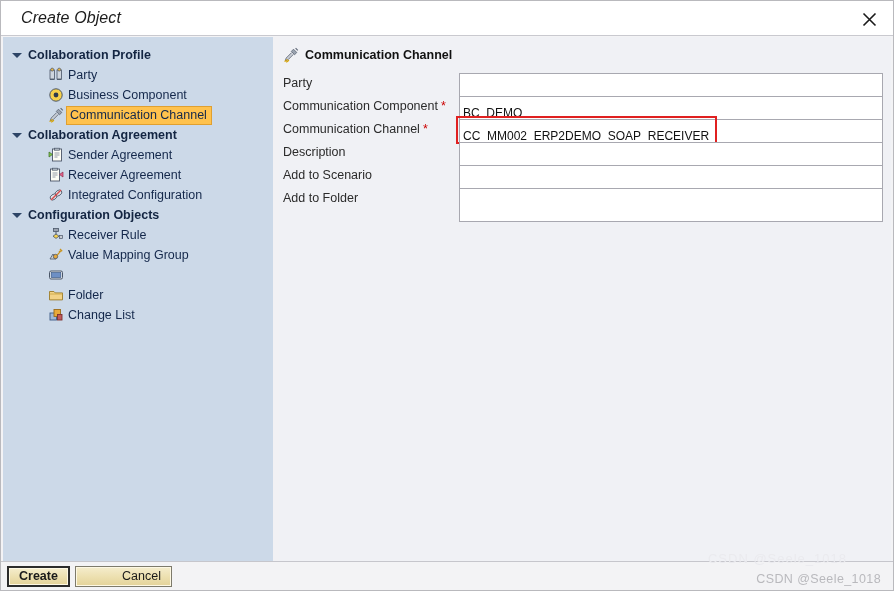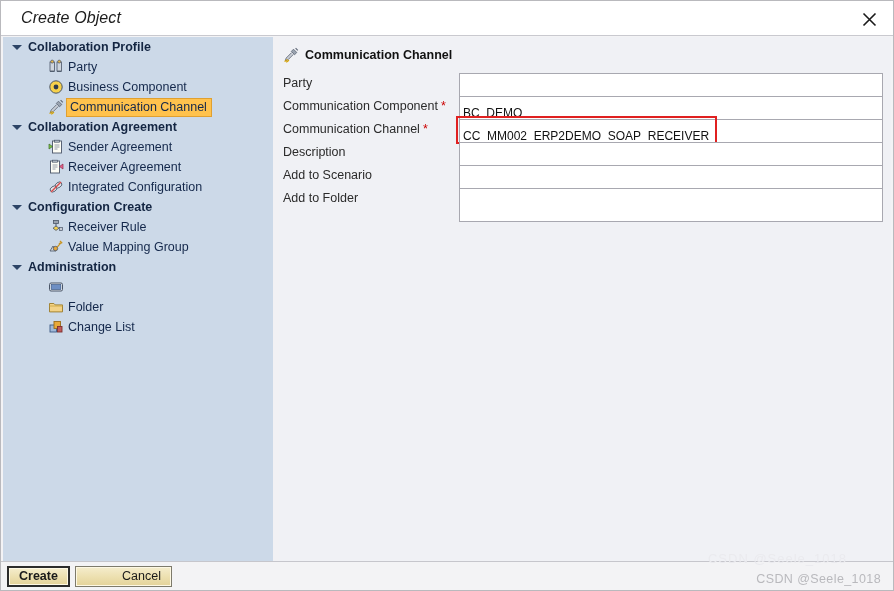--- a/index.html
+++ b/index.html
@@ -67,20 +67,21 @@
   }
   .splitter {
     position: absolute;
     left: 272px;
     top: 36px;
     width: 6px;
     height: 526px;
     background: #f1f1f4;
   }
   .tree {
+    padding-top: 8px;
     text-align: center;
   }
   .tree-node {
     display: flex;
     align-items: center;
     height: 20px;
     padding-left: 8px;
     font-size: 12.5px;
     color: #14284b;
     white-space: nowrap;
@@ -337,21 +338,21 @@
             <svg width="16" height="16" viewBox="0 0 16 16">
               <ellipse cx="5.5" cy="10" rx="3.6" ry="2.6" fill="#dfe4ea" stroke="#4a5668" stroke-width=".8" transform="rotate(-35 5.5 10)"></ellipse>
               <ellipse cx="10.5" cy="6" rx="3.6" ry="2.6" fill="#dfe4ea" stroke="#4a5668" stroke-width=".8" transform="rotate(-35 10.5 6)"></ellipse>
               <path d="M3 13 L13 3" stroke="#d84a4a" stroke-width="1.5"></path>
             </svg>
           </span>
           <span class="node-label">Integrated Configuration</span>
         </div>
         <div class="tree-node group">
           <span class="arrow"></span>
-          <span class="node-label">Configuration Create</span>
+          <span class="node-label">Configuration Objects</span>
         </div>
         <div class="tree-node child">
           <span class="ticon">
             <svg width="16" height="16" viewBox="0 0 16 16">
               <rect x="5.5" y="1.5" width="5" height="3" fill="#9aa3b0" stroke="#4a5668" stroke-width=".8"></rect>
               <path d="M8 4.5 v3" stroke="#4a5668" stroke-width="1"></path>
               <path d="M8 7 l3 2.2 -3 2.2 -3 -2.2 Z" fill="#f6d14b" stroke="#4a5668" stroke-width=".8"></path>
               <rect x="11.5" y="8.5" width="3" height="3" fill="#c7ccd4" stroke="#4a5668" stroke-width=".7"></rect>
             </svg>
           </span>
@@ -359,24 +360,20 @@
         </div>
         <div class="tree-node child">
           <span class="ticon">
             <svg width="16" height="16" viewBox="0 0 16 16">
               <path d="M2 12 l3-5 3 5 z" fill="#cfd6de" stroke="#4a5668" stroke-width=".8"></path>
               <circle cx="7.5" cy="9.5" r="2.2" fill="#e8a93a" stroke="#4a5668" stroke-width=".8"></circle>
               <path d="M9.2 8.2 L13.5 3.2 M12 2 l2.2 2.2 M11 4 l1.3 1.3" stroke="#c9941f" stroke-width="1.3" fill="none"></path>
             </svg>
           </span>
           <span class="node-label">Value Mapping Group</span>
-        </div>
-        <div class="tree-node group">
-          <span class="arrow"></span>
-          <span class="node-label">Administration</span>
         </div>
         <div class="tree-node child">
           <span class="ticon">
             <svg width="16" height="16" viewBox="0 0 16 16">
               <rect x="1.5" y="4" width="13" height="8" rx="1.5" fill="#e6eaef" stroke="#4a5668" stroke-width="1"></rect>
               <rect x="3.2" y="5.6" width="9.6" height="4.8" fill="#6d8fc4" stroke="#3c5a86" stroke-width=".7"></rect>
             </svg>
           </span>
         </div>
         <div class="tree-node child">

